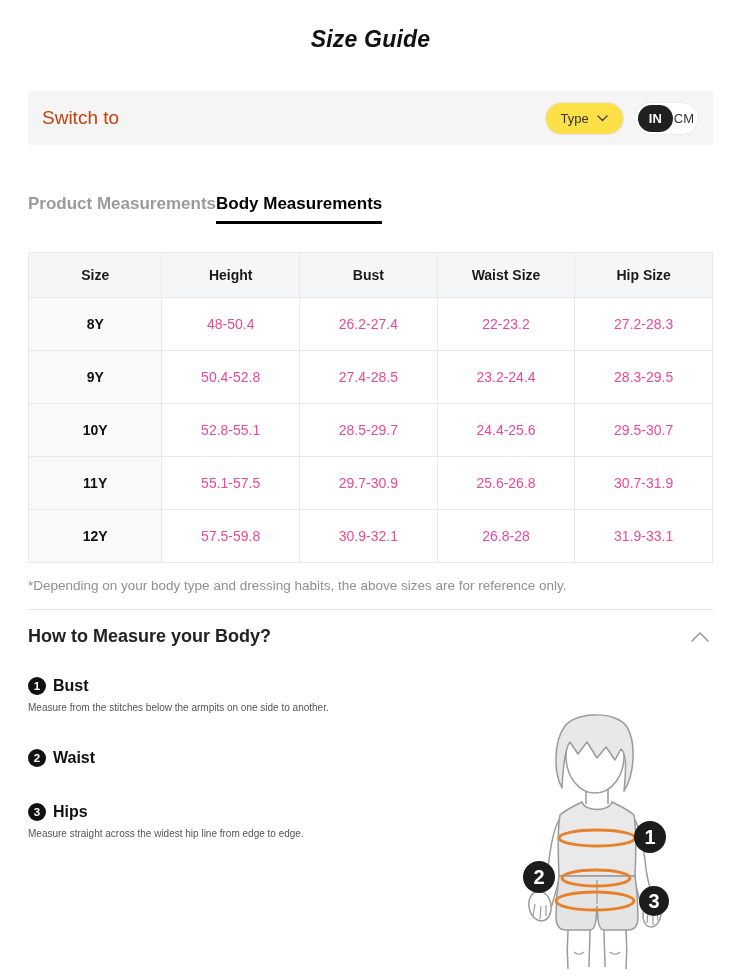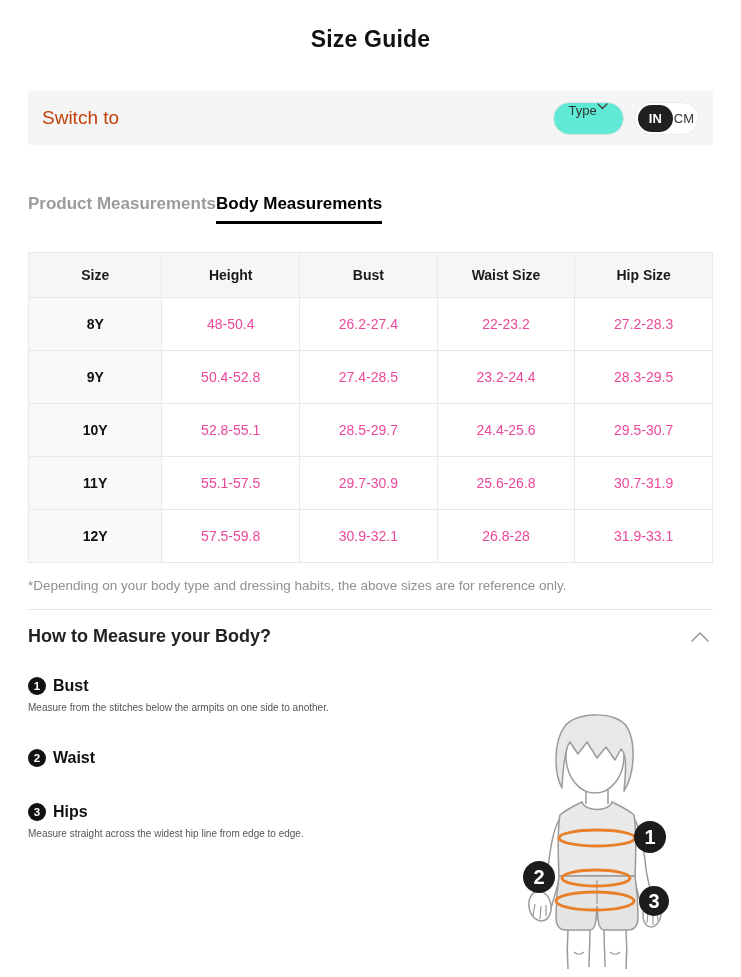--- a/index.html
+++ b/index.html
@@ -1,25 +1,25 @@
 <!DOCTYPE html>
 <html><head>
 <meta charset="utf-8">
 <style>
   * { margin:0; padding:0; box-sizing:border-box; }
   html,body { background:#fff; }
   body { font-family:"Liberation Sans", sans-serif; color:#222; }
   .page { position:relative; width:741px; height:977px; overflow:hidden; background:#fff; }
 
-  .page-title { margin-top:26px; text-align:center; font-size:23px; font-weight:bold; color:#111; letter-spacing:.2px; }
+  .page-title { margin-top:26px; text-align:center; font-size:23px; font-weight:bold; color:#111; letter-spacing:.2px;font-style:italic; }
 
   .switch-bar { margin:38px 28px 0; height:54px; background:#f5f5f6; display:flex; align-items:center; justify-content:space-between; padding:0 14px; }
   .switch-label { font-size:19px; color:#c2410c; }
   .bar-controls { display:flex; align-items:center; gap:10px; }
-  .type-btn { display:inline-flex; background:#5eead4; border:1px solid #e2e2e2; border-radius:17px; height:33px; padding:0 15px; font-size:13px; color:#333; font-family:inherit; cursor:pointer; }
+  .type-btn { display:inline-flex; align-items:center; gap:8px; background:#fde047; border:1px solid #e2e2e2; border-radius:17px; height:33px; padding:0 15px; font-size:13px; color:#333; font-family:inherit; cursor:pointer; }
   .unit-toggle { display:inline-flex; align-items:center; background:#fff; border:1px solid #ebebeb; border-radius:17px; height:33px; padding:3px; }
   .unit-btn { border:none; background:transparent; font-family:inherit; font-size:13px; color:#333; height:27px; padding:0 1px; border-radius:14px; cursor:pointer; display:inline-flex; align-items:center; }
   .unit-btn.selected { background:#1f2021; color:#fff; font-weight:bold; padding:0 11px; }
 
   .tabs { margin:49px 28px 0; display:flex; }
   .tab { font-size:17px; font-weight:bold; color:#9b9b9b; padding-bottom:7px; cursor:pointer; }
   .tab.active { color:#000; border-bottom:3px solid #000; }
 
   table.size-table { margin:28px 28px 0; width:685px; border-collapse:collapse; table-layout:fixed; }
   .size-table th, .size-table td { border:1px solid #e9e9ea; text-align:center; font-size:14px; }

